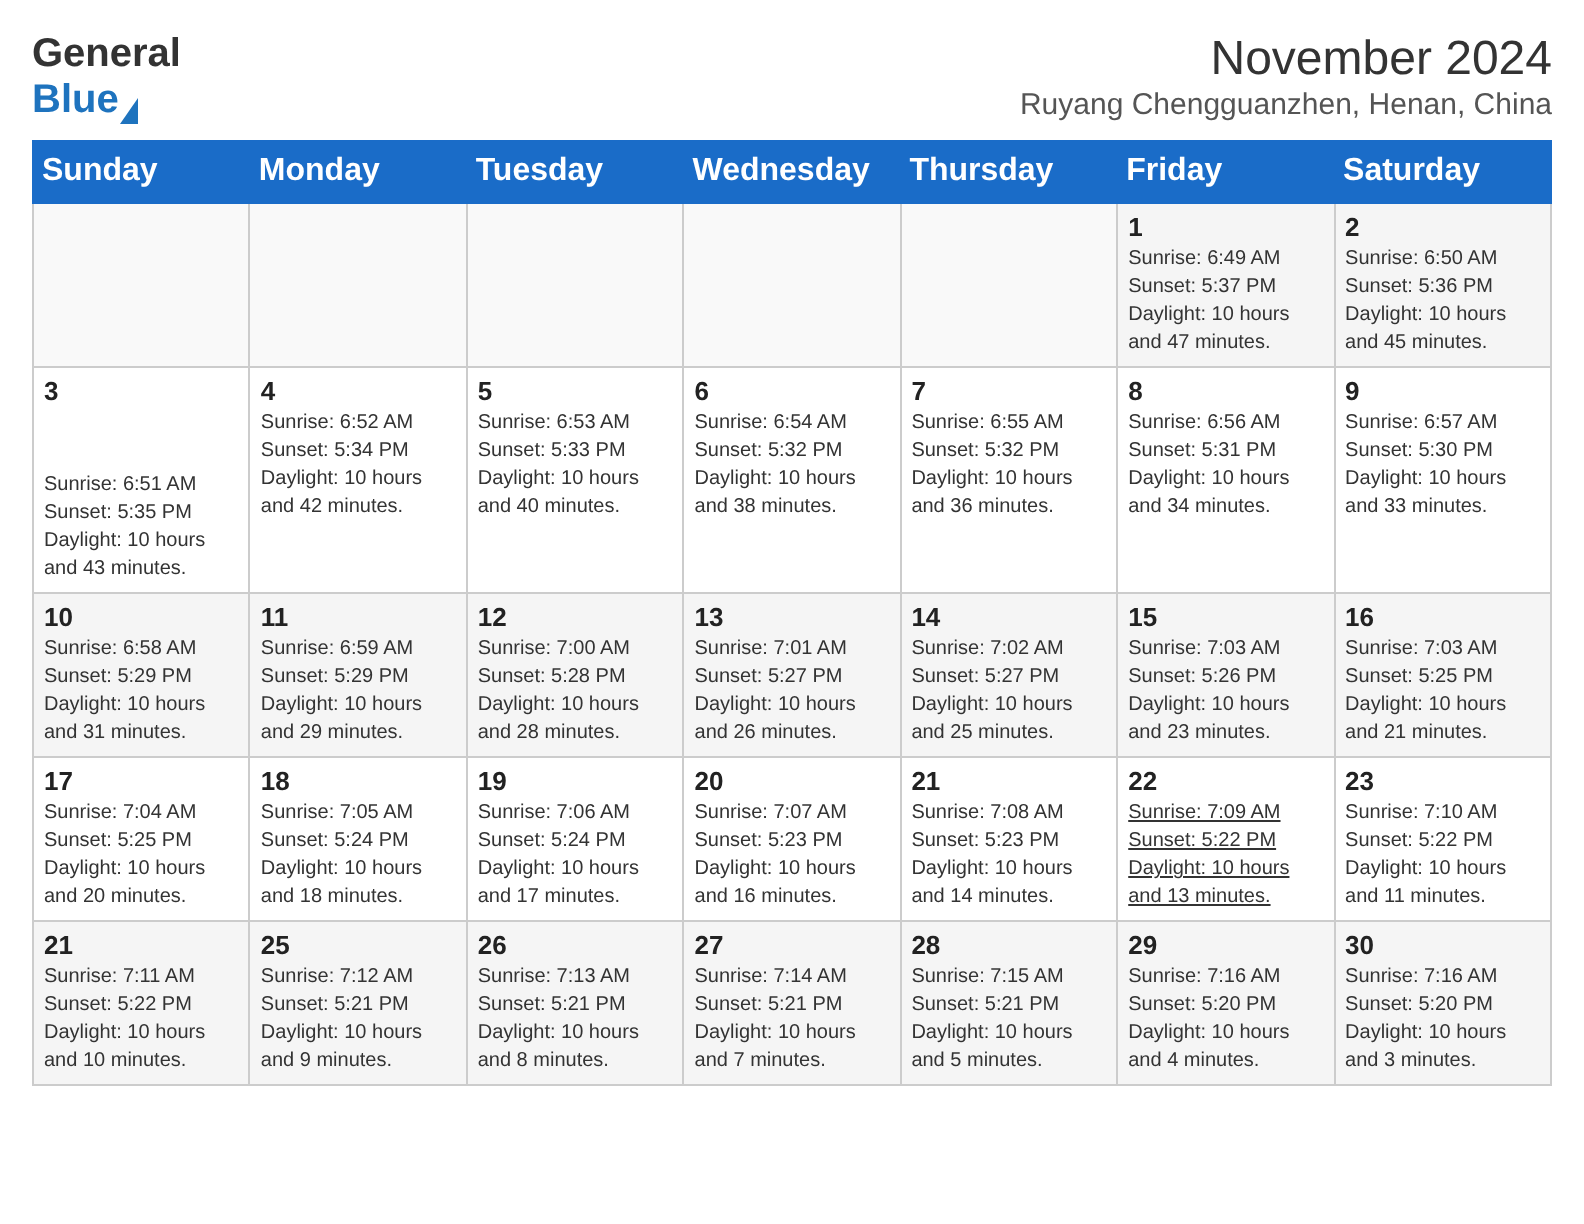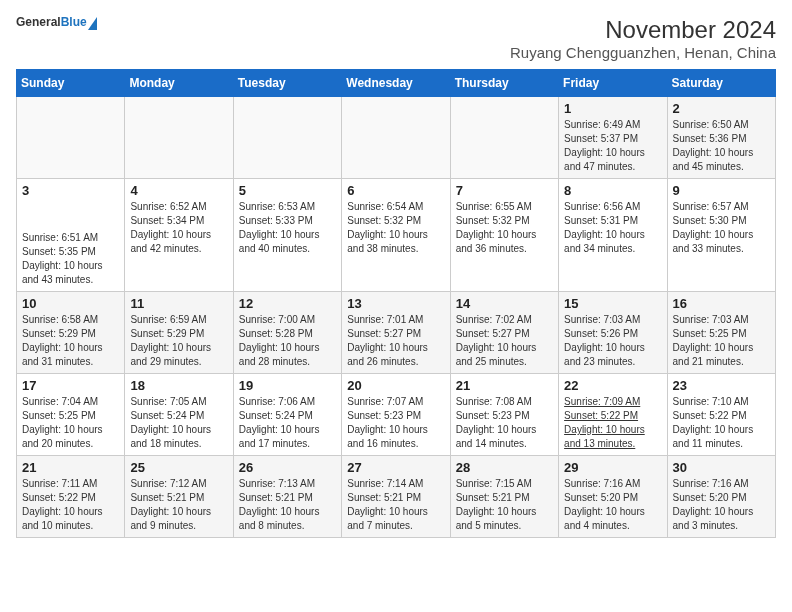--- a/index.html
+++ b/index.html
@@ -33,21 +33,21 @@
       width: 100%;
       border-collapse: collapse;
       font-size: 11px;
     }
     .calendar thead th {
       background-color: #1a6cc8;
       color: #fff;
       padding: 6px 4px;
       text-align: left;
       border: 1px solid #1a6cc8;
-      font-size: 12px;
+      font-size: 16px;
     }
     .calendar tbody td {
       border: 1px solid #ccc;
       vertical-align: top;
       padding: 4px 5px;
       width: calc(100% / 7);
       min-height: 80px;
       background: #fff;
     }
     .calendar tbody tr:nth-child(odd) td {
@@ -70,22 +70,22 @@
     }
     .empty-cell {
       background: #f9f9f9 !important;
     }
     .logo-wrapper {
       display: flex;
       align-items: center;
     }
     .logo-name {
       display: flex;
-      flex-direction: row;
-      font-size: 12px;
+      flex-direction: column;
+      font-size: 20px;
       font-weight: bold;
       line-height: 1.15;
     }
     .logo-general { color: #333; }
     .logo-blue { color: #1e73be; }
     .logo-triangle {
       width: 0;
       height: 0;
       border-left: 9px solid transparent;
       border-bottom: 13px solid #1e73be;

